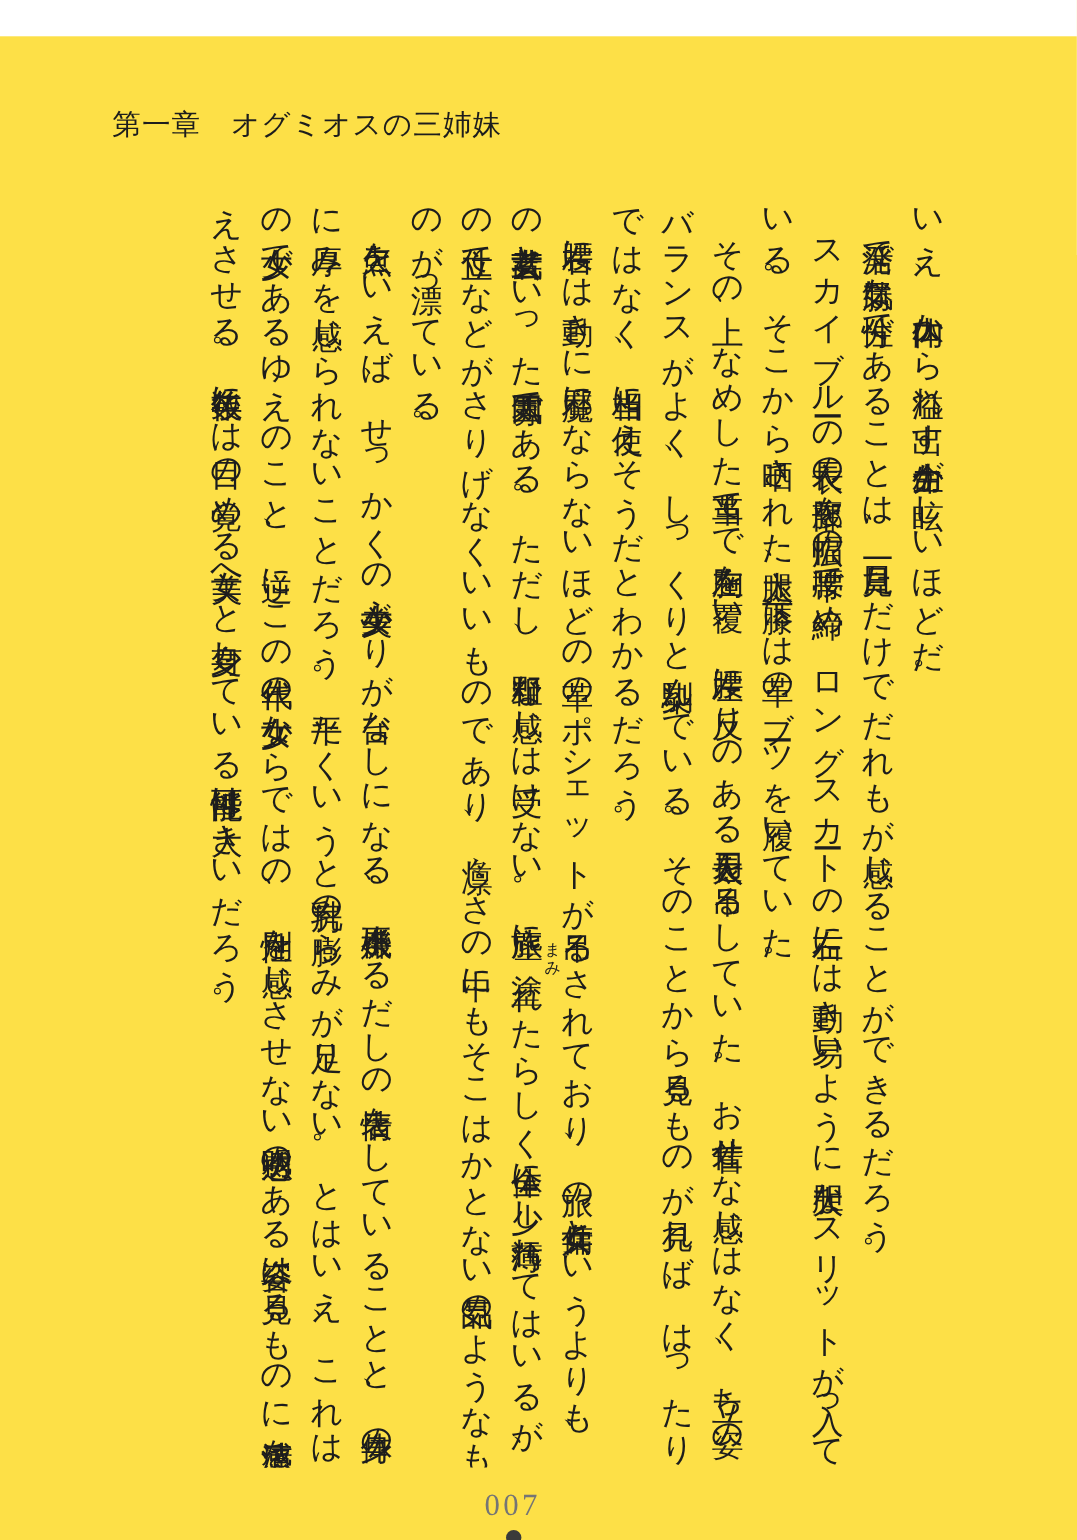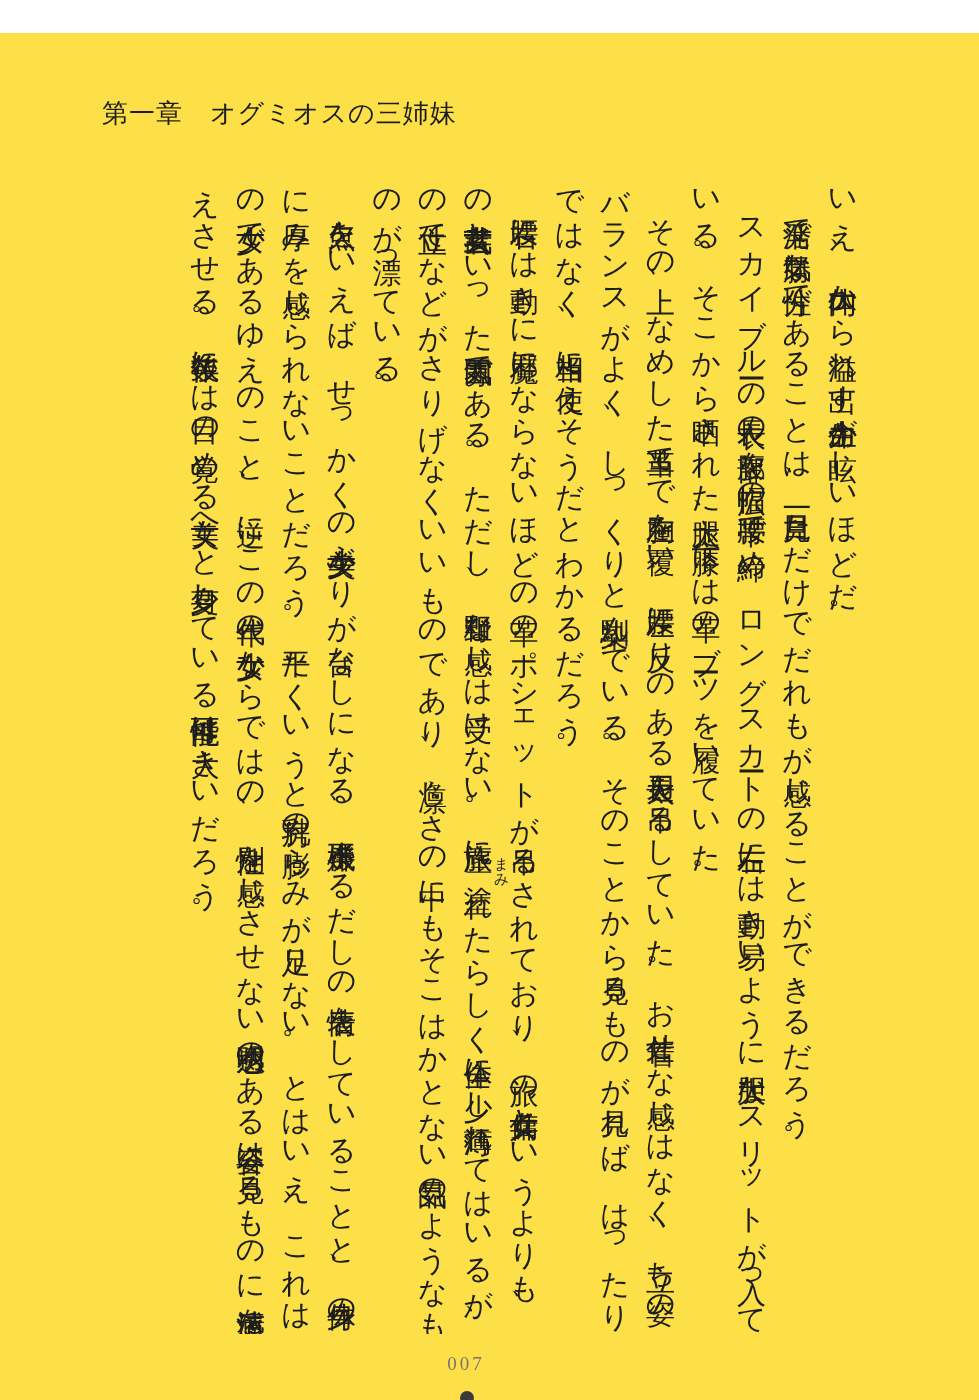--- a/index.html
+++ b/index.html
@@ -36,21 +36,21 @@
   }
   .para { margin: 0; padding: 0; }
   .para.indent { text-indent: 1em; }
   ruby { ruby-position: over; }
   rt { font-size: 0.5em; letter-spacing: 0; }
   .page-number {
     position: absolute;
     top: 1320px;
     left: 466px;
     transform: translateX(-50%);
-    font-size: 19px;
+    font-size: 28px;
     letter-spacing: 3px;
     color: #757575;
   }
   .pin-dot {
     position: absolute;
     top: 1358px;
     left: 460px;
     width: 14px;
     height: 14px;
     border-radius: 50%;

